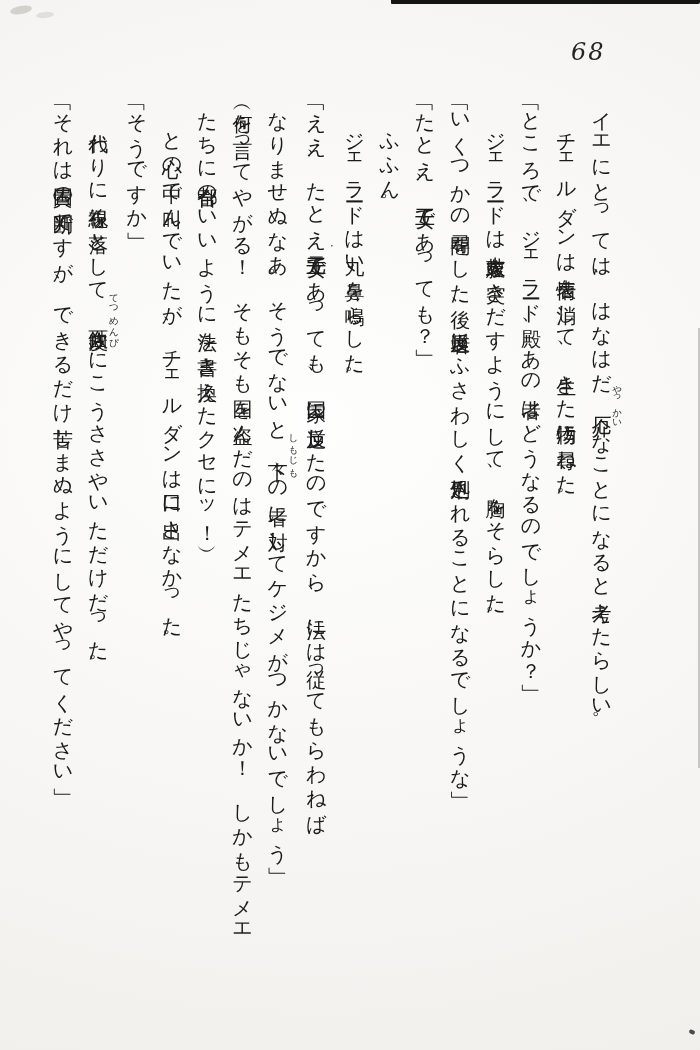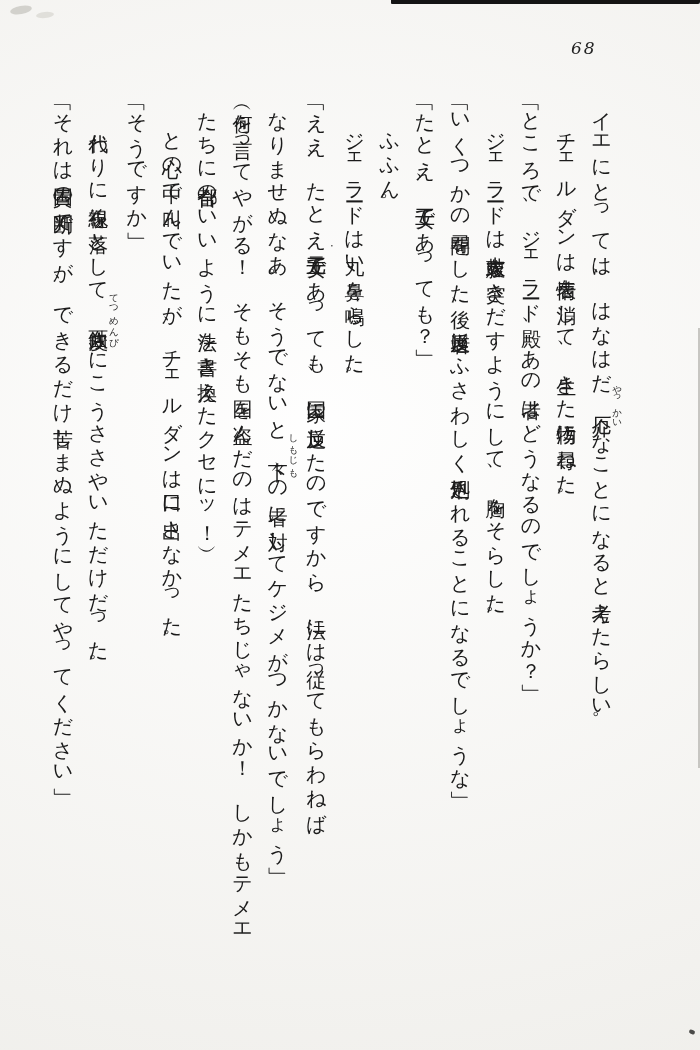--- a/index.html
+++ b/index.html
@@ -21,21 +21,21 @@
       radial-gradient(ellipse 900px 700px at 45% 40%, rgba(255,255,255,0.9), rgba(234,233,229,0.55)),
       #f8f7f4;
   }
   
   .page-number {
     position: absolute;
     top: 38px;
     left: 571px;
     font-family: "DejaVu Serif", serif;
     font-style: italic;
-    font-size: 17px;
+    font-size: 24px;
     letter-spacing: 2px;
     color: #242424;
   }
   
   .text-block {
     position: absolute;
     top: 98px;
     right: 78px;
     height: 880px;
     writing-mode: vertical-rl;

